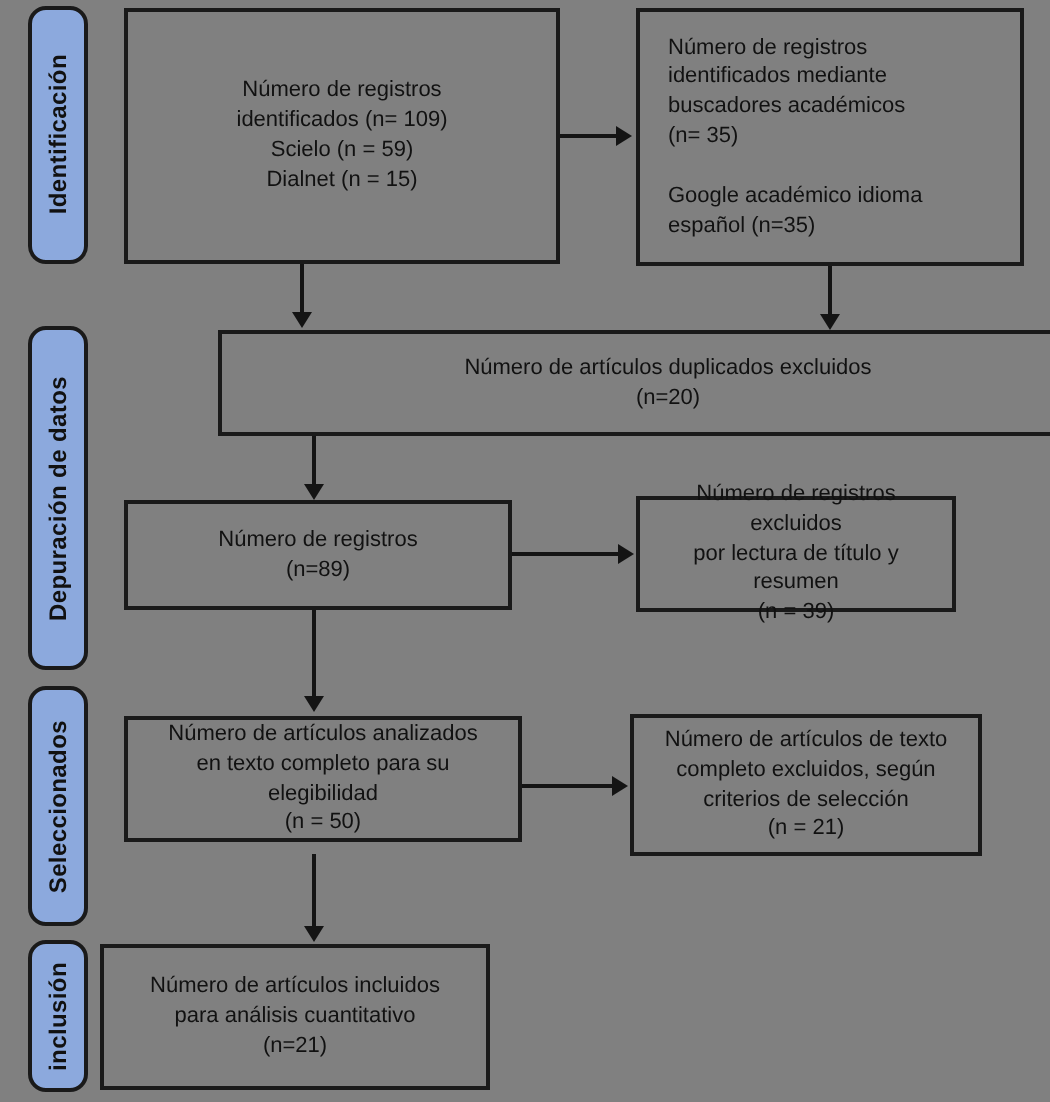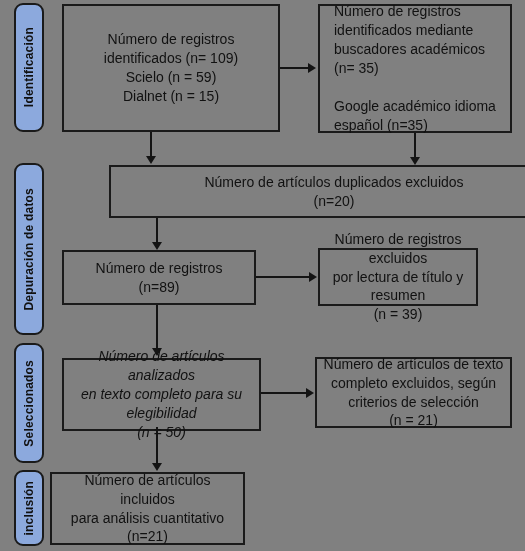--- a/index.html
+++ b/index.html
@@ -44,21 +44,21 @@
   
   .flow-box {
     position: absolute;
     background: #808080;
     border: 2px solid #1a1a1a;
     box-sizing: border-box;
     display: flex;
     align-items: center;
     justify-content: center;
     color: #111111;
-    font-size: 14px;
+    font-size: 11px;
     line-height: 1.35;
   }
   .flow-box .btext {
     text-align: center;
     padding: 0 6px;
     white-space: pre-line;
   }
   .flow-box.left-align .btext {
     text-align: left;
     width: 100%;
@@ -156,28 +156,28 @@
 por lectura de título y resumen
 (n = 39)</span>
   </div>
 
   <div class="conn-h" style="left:256px; top:276px; width:54px;"></div>
   <div class="arrow-right" style="left:309px; top:272px;"></div>
 
   <div class="conn-v" style="left:156px; top:305px; width:2px; height:44px;"></div>
   <div class="arrow-down" style="left:152px; top:348px;"></div>
 
-  <div class="flow-box" style="left:62px; top:358px; width:199px; height:73px;font-style:italic;">
+  <div class="flow-box" style="left:62px; top:358px; width:199px; height:63px;">
     <span class="btext">Número de artículos analizados
 en texto completo para su
 elegibilidad
 (n = 50)</span>
   </div>
 
-  <div class="flow-box" style="left:315px; top:357px; width:197px; height:71px;">
+  <div class="flow-box" style="left:315px; top:357px; width:176px; height:71px;">
     <span class="btext">Número de artículos de texto
 completo excluidos, según
 criterios de selección
 (n = 21)</span>
   </div>
 
   <div class="conn-h" style="left:261px; top:392px; width:46px;"></div>
   <div class="arrow-right" style="left:306px; top:388px;"></div>
 
   <div class="conn-v" style="left:156px; top:427px; width:2px; height:37px;"></div>

